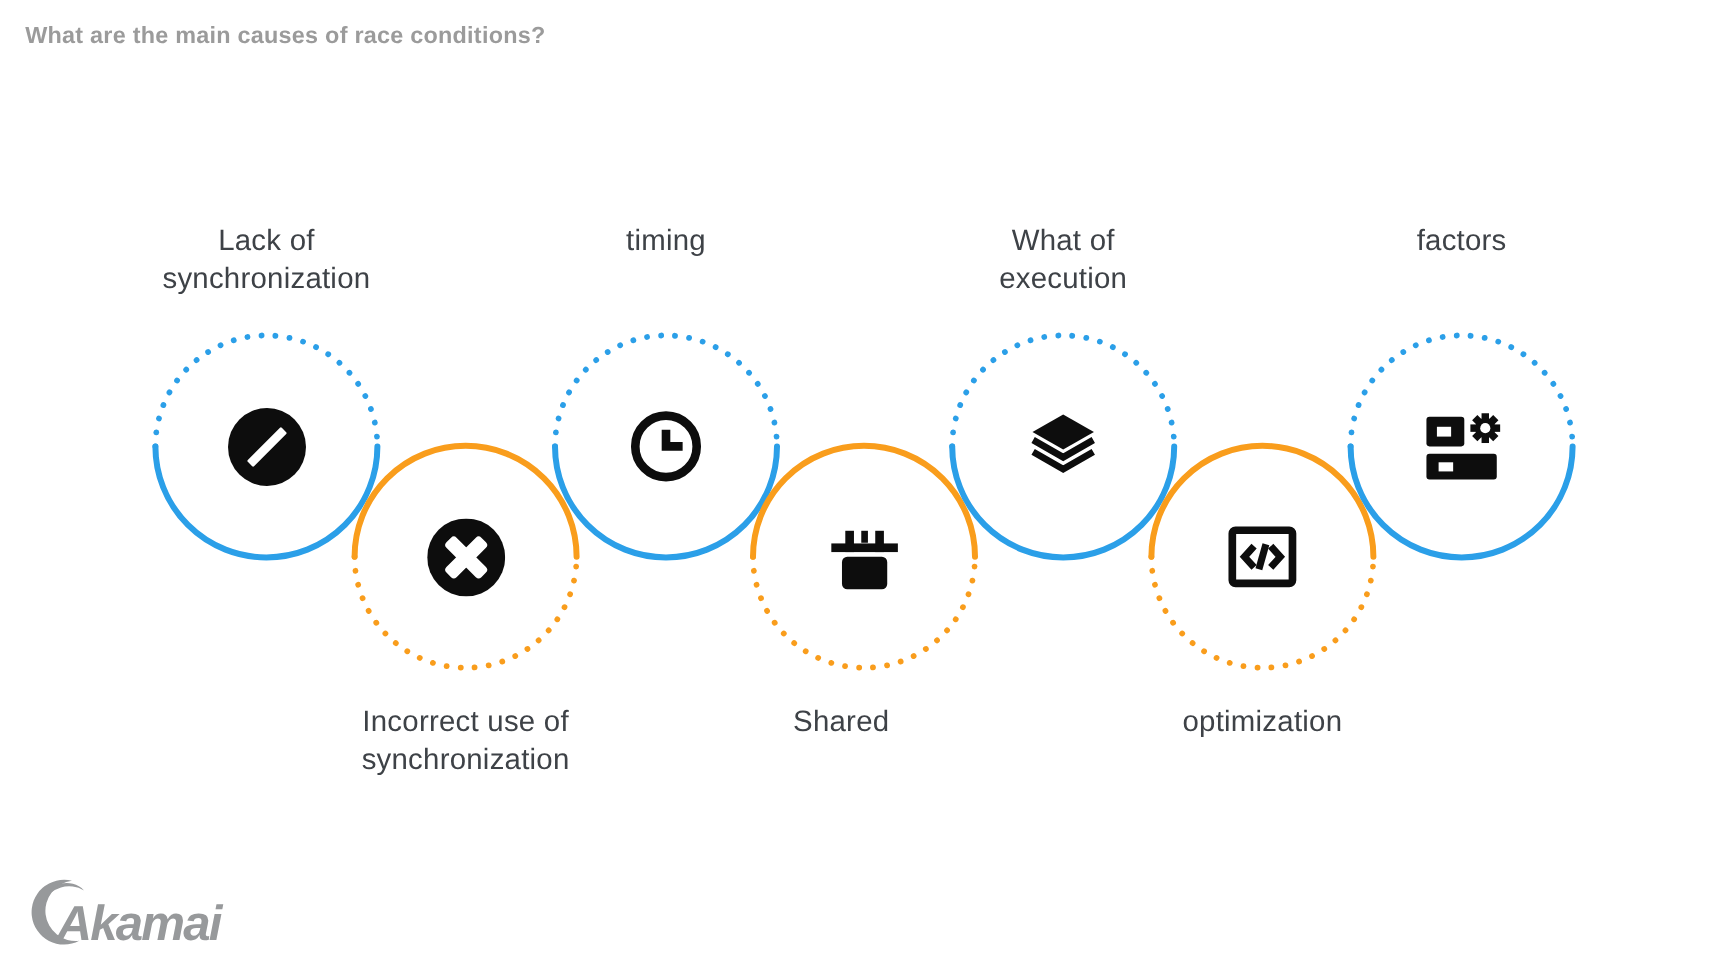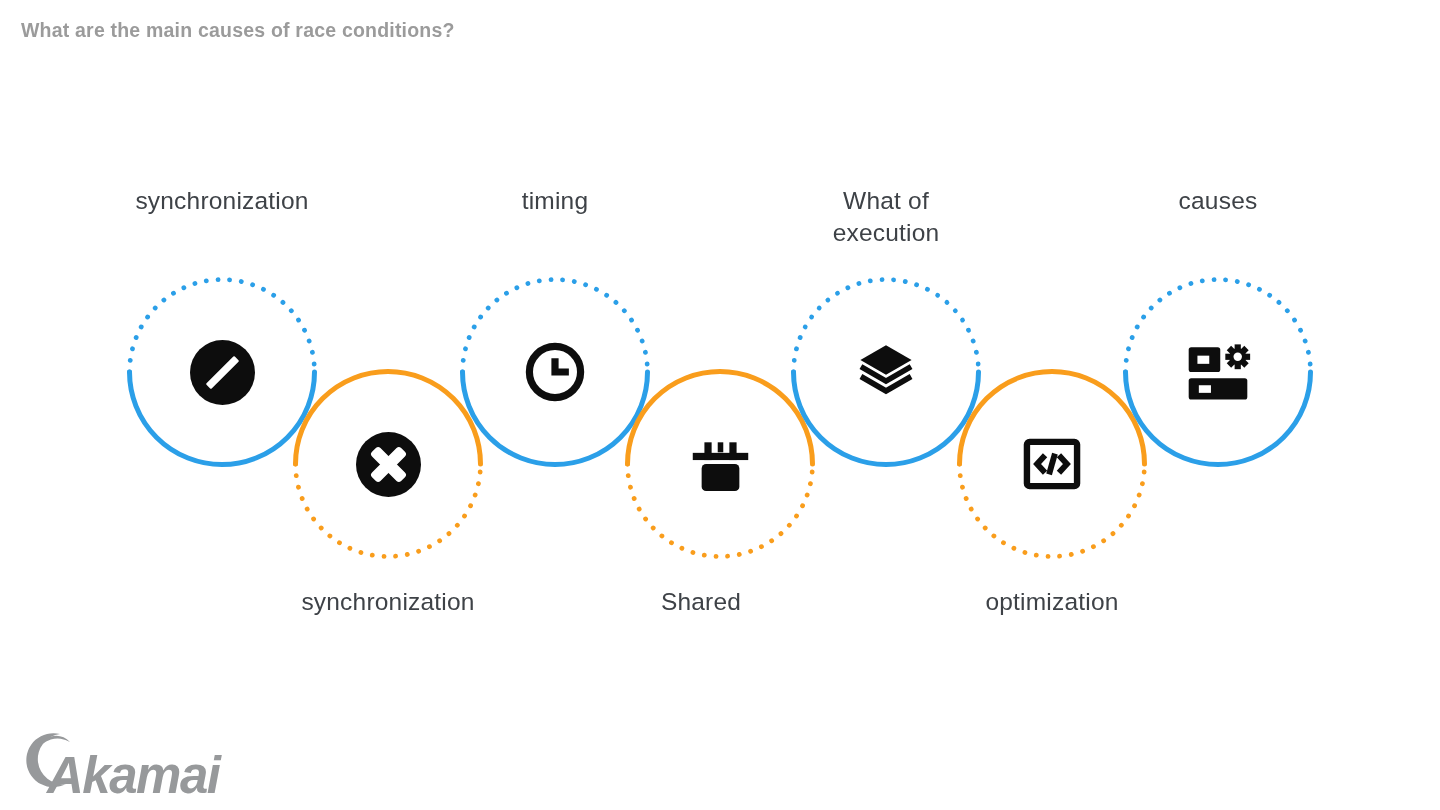--- a/index.html
+++ b/index.html
@@ -38,33 +38,34 @@
     position:absolute;width:320px;text-align:center;
     font-size:24.5px;line-height:32px;color:var(--label_gray);
     letter-spacing:0.2px;
   }
   .label span{display:block;}
   .logo{position:absolute;left:16px;top:724px;width:230px;height:84px;}
   .crescents{position:absolute;left:0;top:4px;}
   .cres{fill:var(--logo_gray);}
   .logo-text{
     position:absolute;left:31px;top:22px;
-    font-size:51px;font-weight:700;font-style:italic;
+    font-size:41px;font-weight:700;font-style:italic;
     color:var(--logo_gray);letter-spacing:-1.5px;
   }
 </style>
 </head>
 <body>
 
 <div class="canvas">
 
   <div class="page-title">What are the main causes of race conditions?</div>
 
   <div class="item blue top">
     <div class="label" style="left:62px;top:185px">
+      <span>Lack of</span>
       <span>synchronization</span>
     </div>
     <div class="node" style="left:122px;top:272px">
       <svg class="ring" width="200" height="200" viewBox="0 0 200 200">
         <path class="upper" d="M7.5 100 A92.5 92.5 0 0 1 192.5 100"></path>
         <path class="lower" d="M7.5 100 A92.5 92.5 0 0 0 192.5 100"></path>
       </svg>
       <div class="icon-wrap">
         <svg width="65" height="65" viewBox="0 0 24 24">
           <circle class="ic-f" cx="12" cy="12" r="12"></circle>
@@ -82,20 +83,21 @@
       </svg>
       <div class="icon-wrap">
         <svg width="65" height="65" viewBox="0 0 24 24">
           <circle class="ic-f" cx="12" cy="12" r="12"></circle>
           <rect class="ic-w" x="4.4" y="9.8" width="15.2" height="4.4" rx="1.2" transform="rotate(45 12 12)"></rect>
           <rect class="ic-w" x="4.4" y="9.8" width="15.2" height="4.4" rx="1.2" transform="rotate(-45 12 12)"></rect>
         </svg>
       </div>
     </div>
     <div class="label" style="left:228px;top:586px">
+      <span>Incorrect use of</span>
       <span>synchronization</span>
     </div>
   </div>
 
   <div class="item blue top">
     <div class="label" style="left:395px;top:185px">
       <span>timing</span>
     </div>
     <div class="node" style="left:455px;top:272px">
       <svg class="ring" width="200" height="200" viewBox="0 0 200 200">
@@ -167,21 +169,21 @@
         </svg>
       </div>
     </div>
     <div class="label" style="left:892px;top:586px">
       <span>optimization</span>
     </div>
   </div>
 
   <div class="item blue top">
     <div class="label" style="left:1058px;top:185px">
-      <span>causes</span>
+      <span>factors</span>
     </div>
     <div class="node" style="left:1118px;top:272px">
       <svg class="ring" width="200" height="200" viewBox="0 0 200 200">
         <path class="upper" d="M7.5 100 A92.5 92.5 0 0 1 192.5 100"></path>
         <path class="lower" d="M7.5 100 A92.5 92.5 0 0 0 192.5 100"></path>
       </svg>
       <div class="icon-wrap">
         <svg width="68" height="62" viewBox="0 0 24 22">
           <rect class="ic-f" x="1.6" y="2.2" width="11.2" height="8.8" rx="0.9"></rect>
           <rect class="ic-w" x="4.7" y="5.2" width="4.2" height="2.9"></rect>

